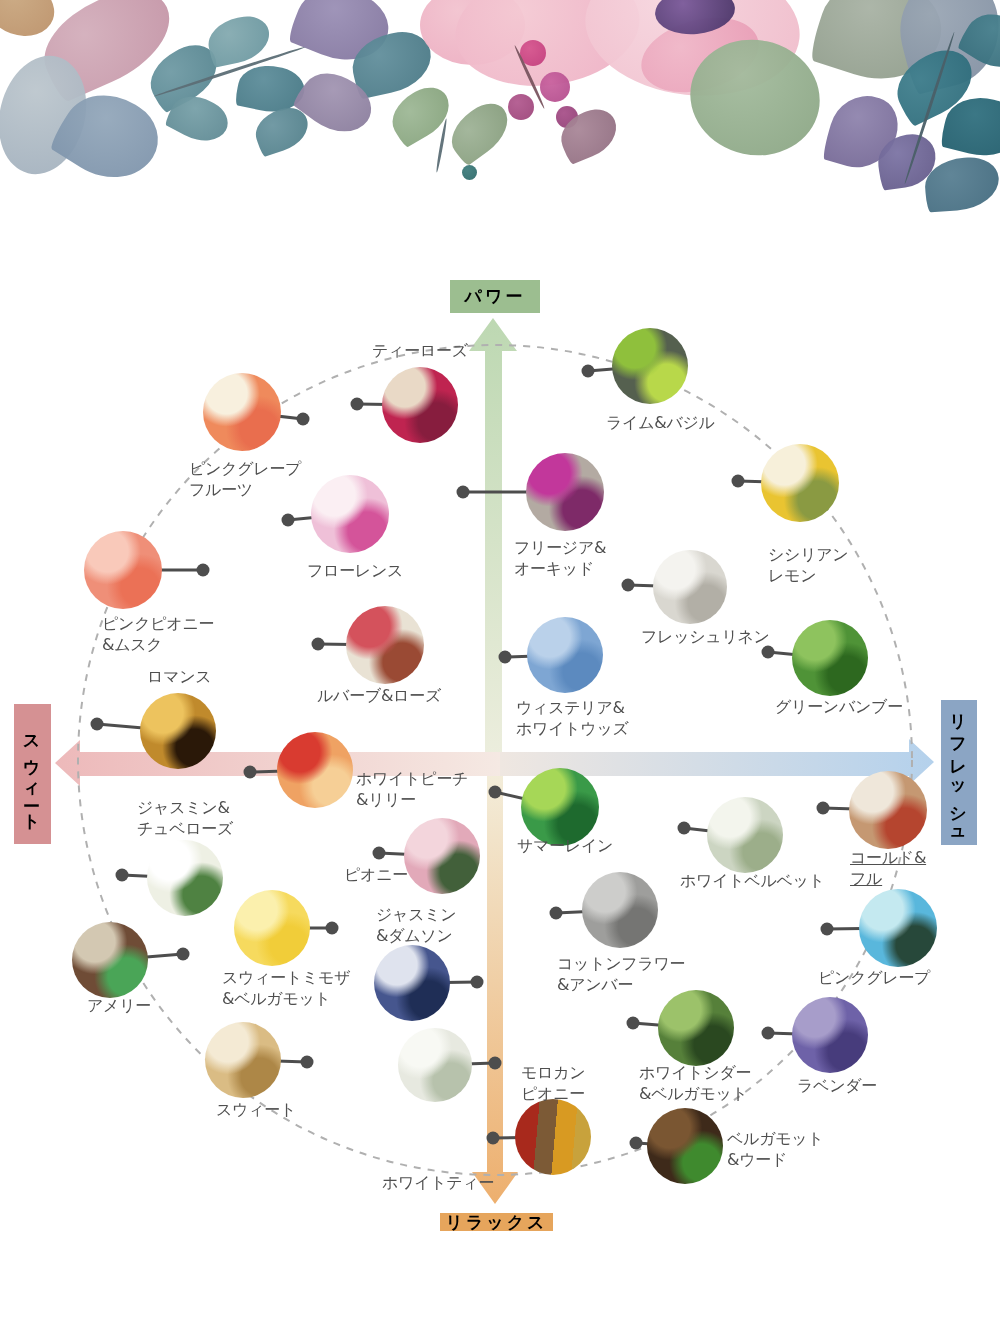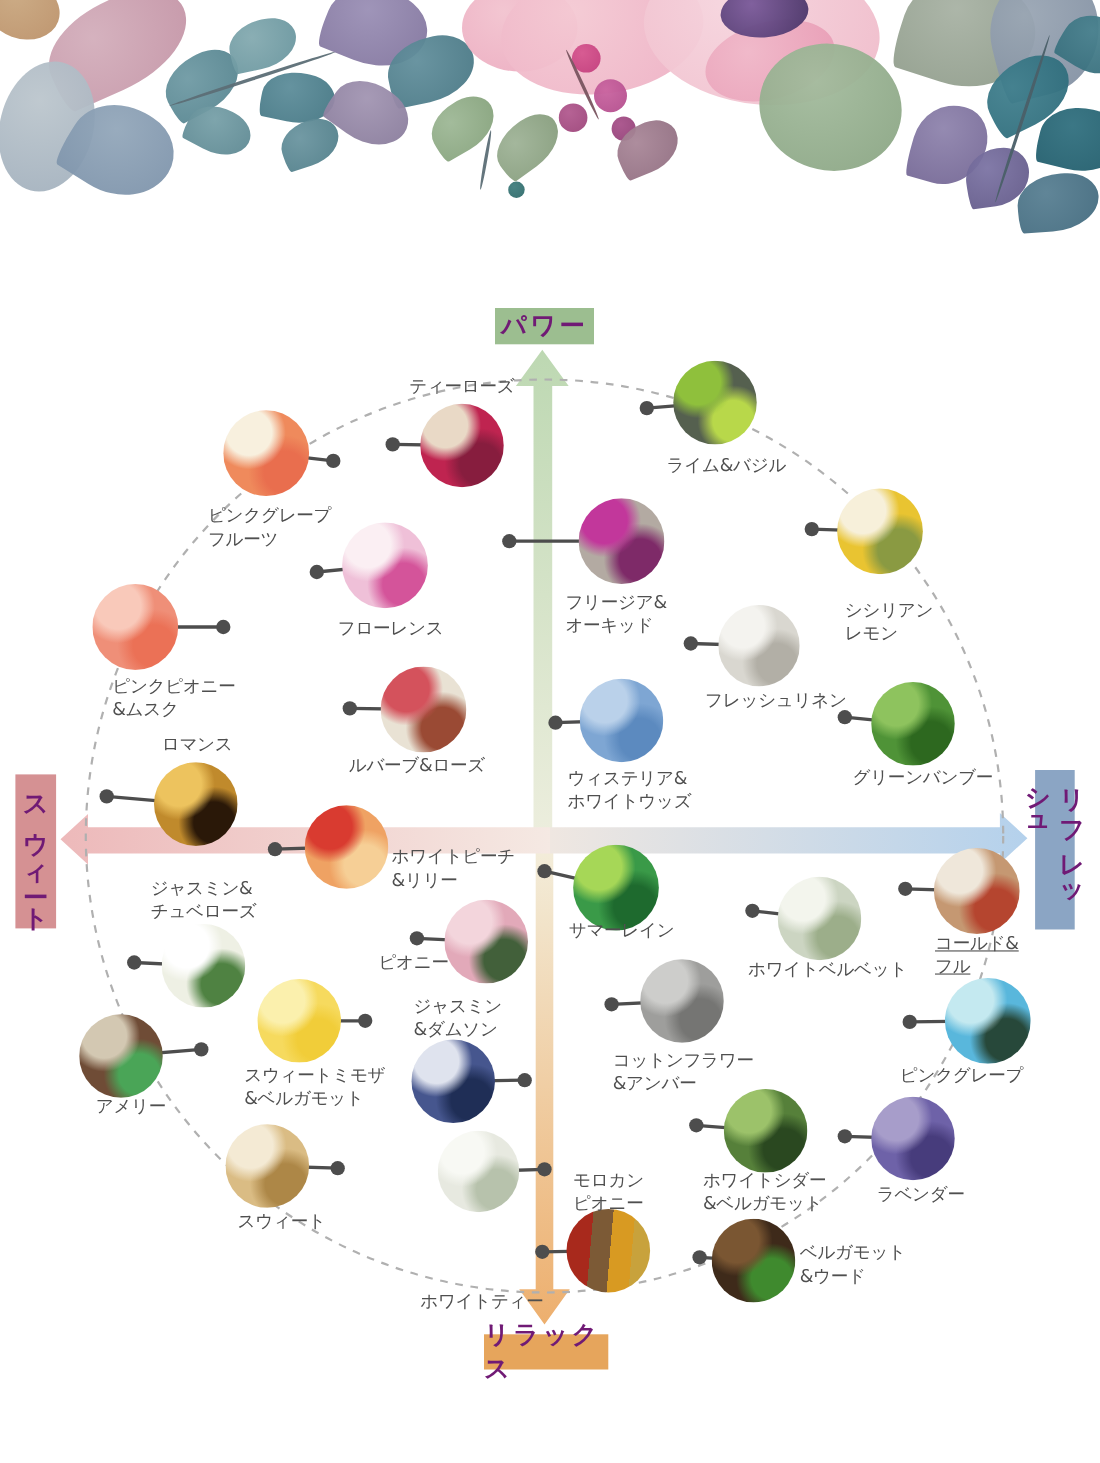--- a/index.html
+++ b/index.html
@@ -3,24 +3,24 @@
 <meta charset="utf-8">
 <style>
   html,body{margin:0;padding:0;background:#fff;}
   .page{position:relative;width:1000px;height:1330px;background:#fff;overflow:hidden;
         font-family:"DejaVu Sans","Liberation Sans",sans-serif;}
   .floral{position:absolute;left:0;top:0;width:1000px;height:200px;}
   .fshape{position:absolute;opacity:.95;}
   .title{position:absolute;top:184px;left:0;width:100%;margin:0;text-align:center;
          font-size:45px;font-weight:bold;color:#333;letter-spacing:13px;text-indent:13px;}
   .diagram{position:absolute;left:0;top:0;width:1000px;height:1330px;}
-  .axis{position:absolute;z-index:4;color:#701a75;font-weight:bold;display:flex;
-        align-items:center;justify-content:center;font-size:23px;}
+  .axis{position:absolute;z-index:4;color:#000000;font-weight:bold;display:flex;
+        align-items:center;justify-content:center;font-size:17px;}
   .axis-top{left:450px;top:280px;width:90px;height:33px;letter-spacing:3px;}
-  .axis-bottom{left:440px;top:1213px;width:113px;height:32px;letter-spacing:3px;}
+  .axis-bottom{left:440px;top:1213px;width:113px;height:18px;letter-spacing:3px;}
   .axis-left{left:14px;top:704px;width:37px;height:140px;writing-mode:vertical-rl;letter-spacing:5px;}
   .axis-right{left:941px;top:700px;width:36px;height:145px;writing-mode:vertical-rl;letter-spacing:4px;}
   .bubble{position:absolute;border-radius:50%;z-index:2;}
   .slabel{position:absolute;z-index:3;font-size:16px;line-height:1.32;color:#4f4f4f;
           font-weight:500;letter-spacing:-0.3px;white-space:pre-line;}
   svg.overlay{position:absolute;left:0;top:0;z-index:1;}
 </style>
 </head>
 <body>
 

